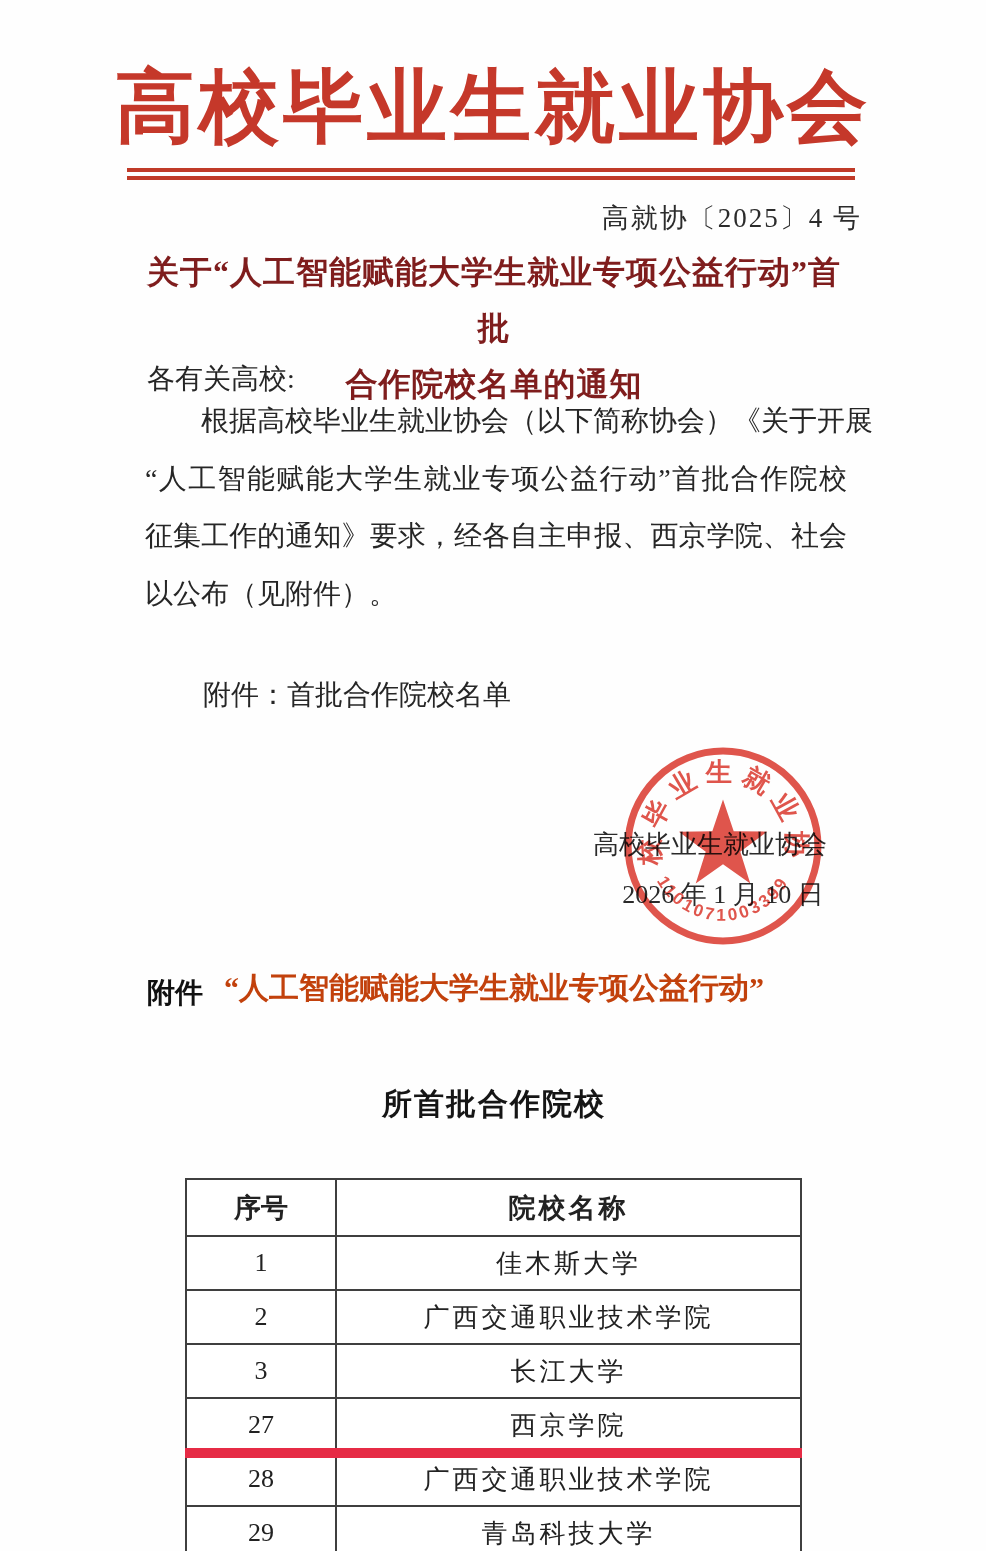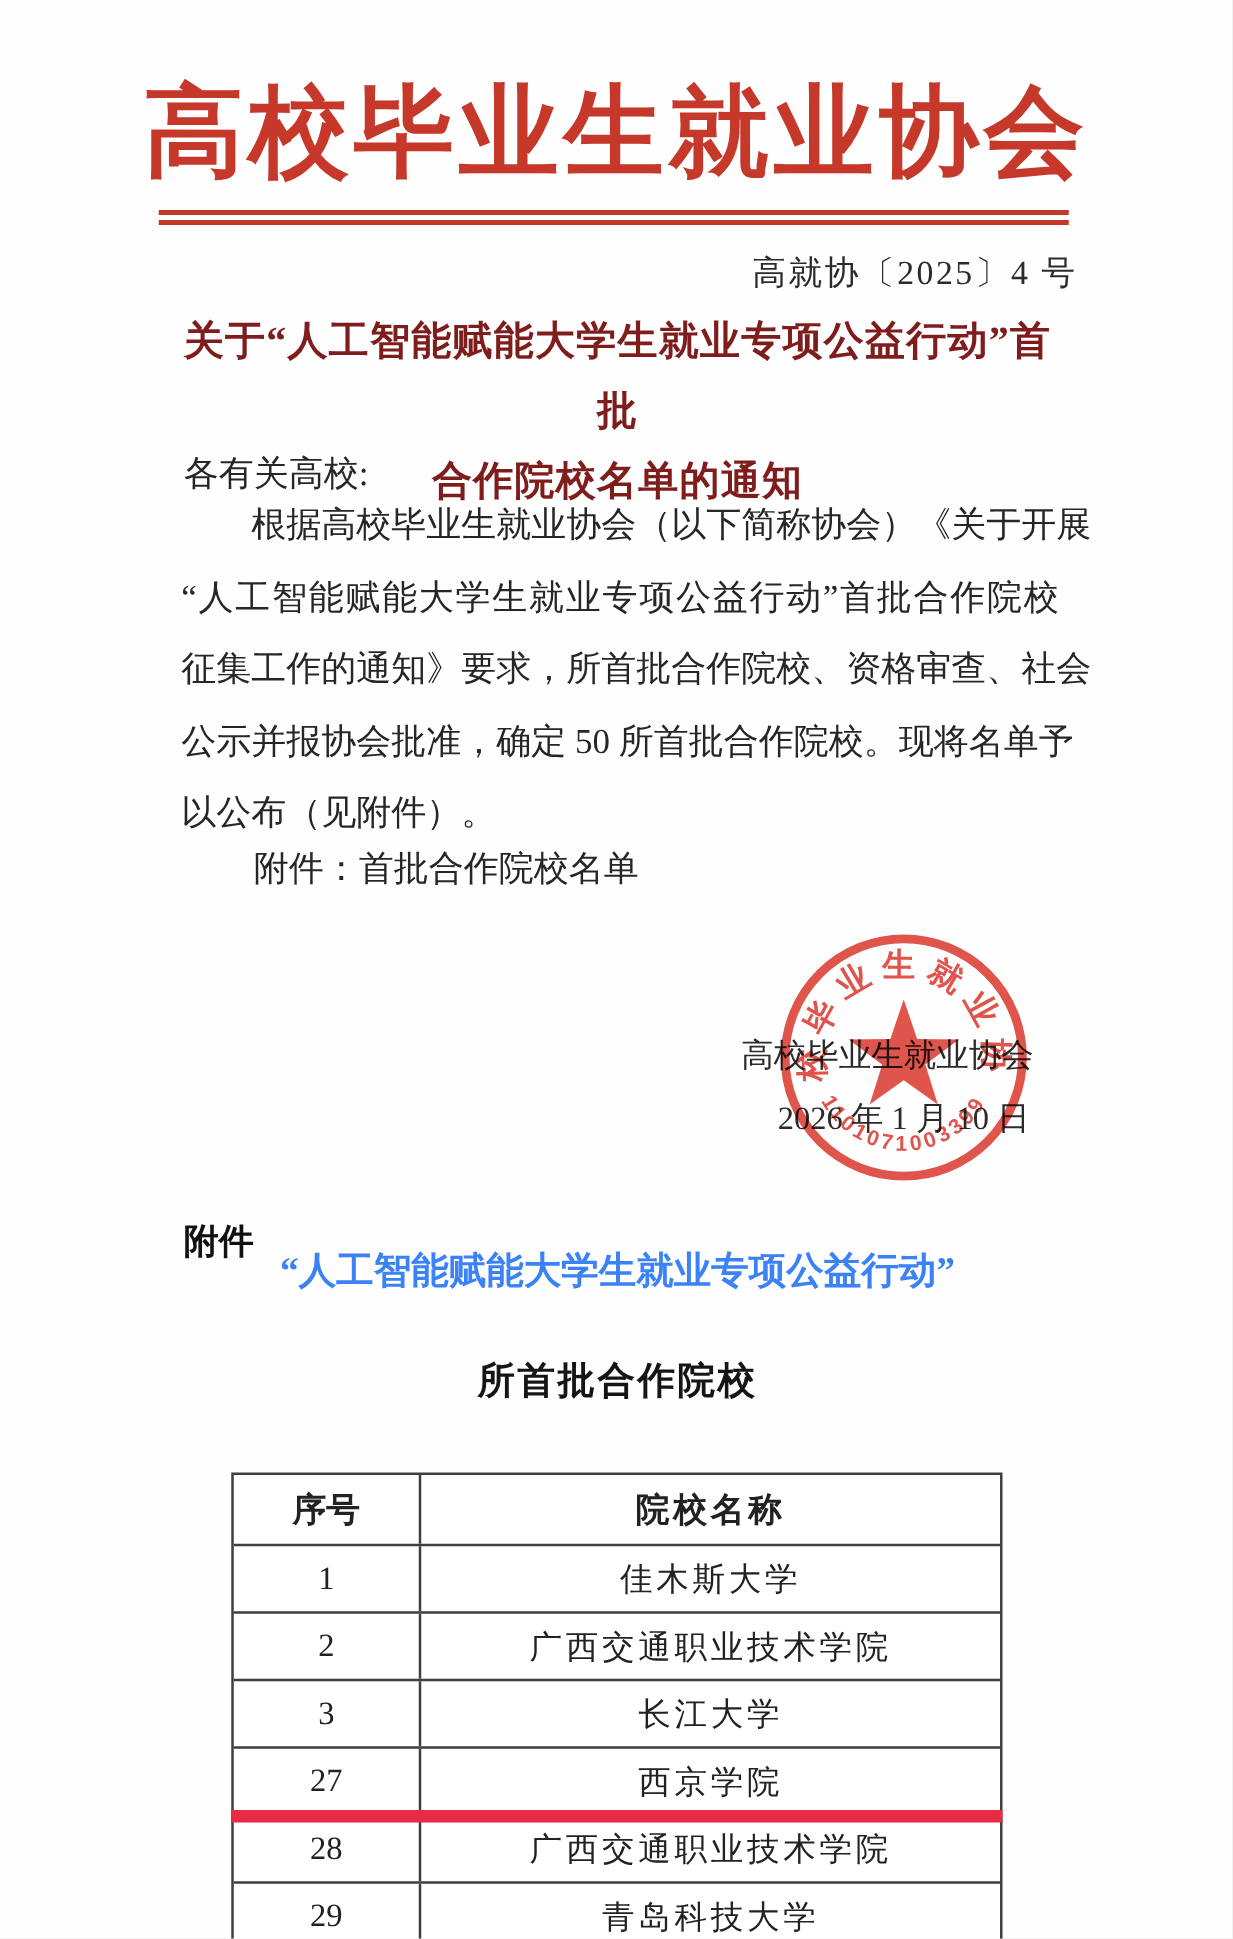--- a/index.html
+++ b/index.html
@@ -70,22 +70,22 @@
   .seal{
     position:absolute;top:743px;left:620px;width:206px;height:206px;
     opacity:.88;mix-blend-mode:multiply;
   }
   
   .attach-label{
     position:absolute;top:974px;left:147px;
     font-size:28px;font-weight:bold;color:#111;
   }
   .attach-title1{
-    position:absolute;top:996px;left:143px;width:702px;
-    text-align:center;font-size:30px;font-weight:bold;color:#3b82f6;
+    position:absolute;top:968px;left:143px;width:702px;
+    text-align:center;font-size:30px;font-weight:bold;color:#c2410c;
   }
   .attach-title2{
     position:absolute;top:1084px;left:143px;width:702px;
     text-align:center;font-size:30px;font-weight:bold;color:#151515;letter-spacing:2px;
   }
   
   .tbl{
     position:absolute;top:1178px;left:185px;width:617px;
     border:2px solid #3f3f3f;box-sizing:border-box;background:#fff;
   }
@@ -121,22 +121,21 @@
   <div class="doc-title">
     <div>关于“人工智能赋能大学生就业专项公益行动”首批</div>
     <div>合作院校名单的通知</div>
   </div>
 
   <div class="salutation">各有关高校:</div>
 
   <div class="notice-body">
     <div class="bline indent">根据高校毕业生就业协会（以下简称协会）《关于开展</div>
     <div class="bline">“人工智能赋能大学生就业专项公益行动”首批合作院校</div>
-    <div class="bline">征集工作的通知》要求，所首批合作院校、资格审查、社会</div>
-    <div class="bline">公示并报协会批准，确定 50 所首批合作院校。现将名单予</div>
+    <div class="bline">征集工作的通知》要求，经各自主申报、西京学院、社会</div>
     <div class="bline last">以公布（见附件）。</div>
   </div>
 
   <div class="attachment-note">附件：首批合作院校名单</div>
 
   <div class="signature-org">高校毕业生就业协会</div>
   <div class="signature-date">2026 年 1 月 10 日</div>
 
   <svg class="seal" viewBox="0 0 204 204" xmlns="http://www.w3.org/2000/svg">
     <defs>

